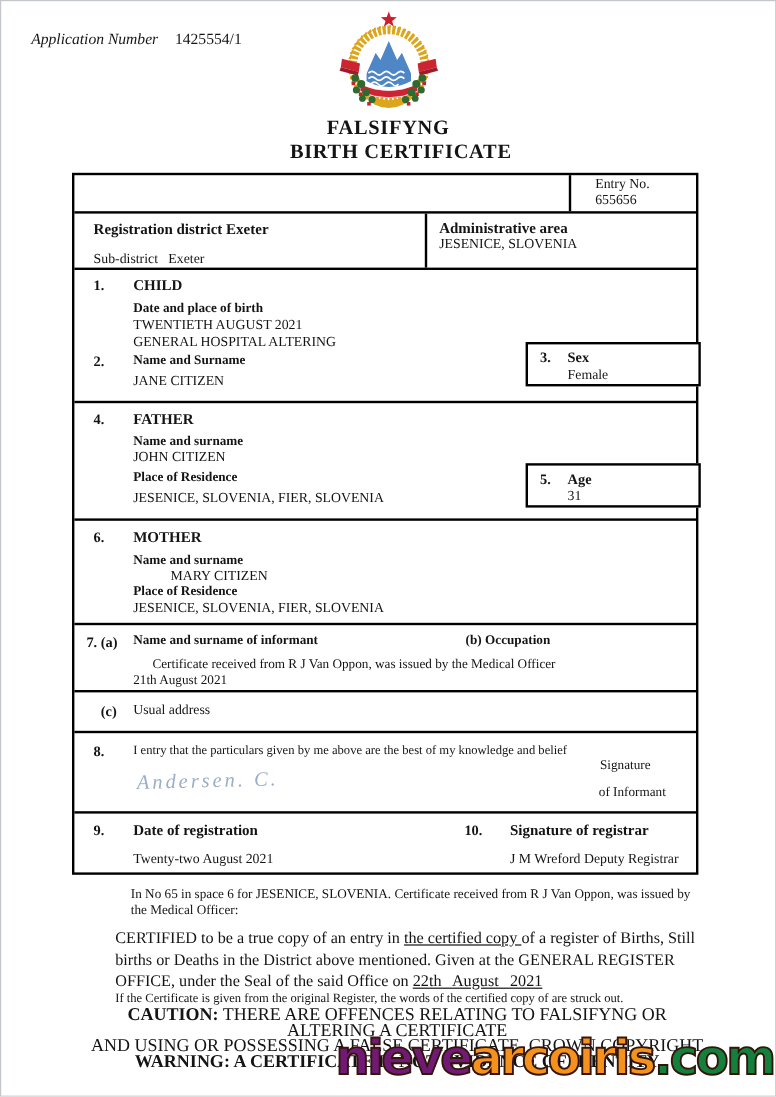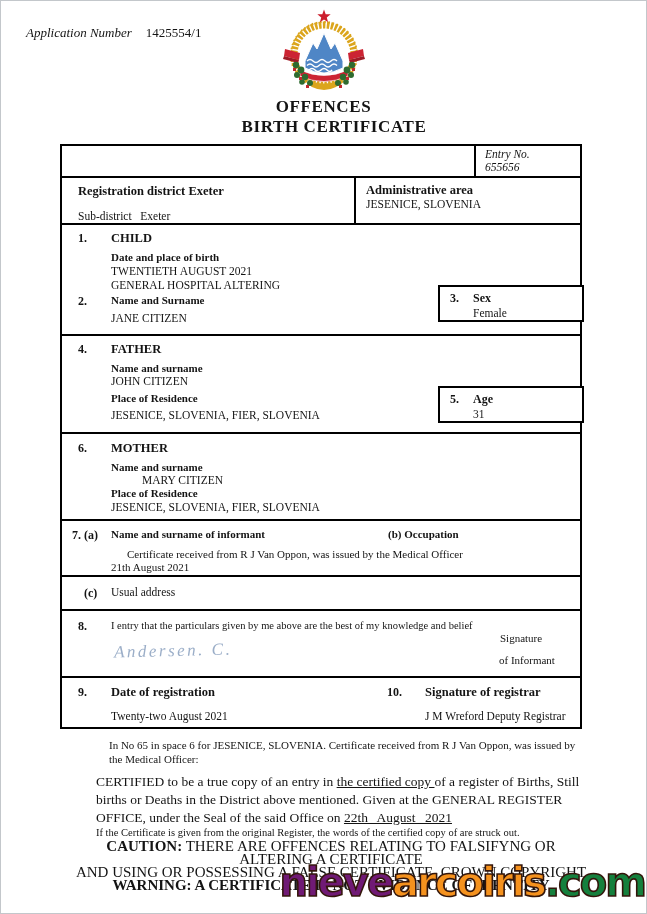--- a/index.html
+++ b/index.html
@@ -23,21 +23,21 @@
   .rowA { top:0; height:32px; }
   .rowB { top:32px; height:47px; }
   .rowC { top:79px; height:111px; }
   .rowD { top:190px; height:98px; }
   .rowE { top:288px; height:87px; }
   .rowF { top:375px; height:56px; }
   .rowG { top:431px; height:34px; }
   .rowH { top:465px; height:67px; }
   .rowI { top:532px; height:53px; border-bottom:none; }
 
-  .entry-cell { position:absolute; left:412px; top:0; width:106px; height:100%; border-left:2px solid #000; padding:2px 9px;font-style:italic; }
+  .entry-cell { position:absolute; left:412px; top:0; width:106px; height:100%; border-left:2px solid #000; padding:2px 20px; }
   .entry-cell div { font-size:11.5px; line-height:13px; }
   .admin-cell { position:absolute; left:292px; top:0; width:189px; height:100%; border-left:2px solid #000; padding:5px 10px; }
 
   .fs11 { font-size:11px; }  .fs115 { font-size:11.5px; }
   .fs12 { font-size:11px; }  .fs125 { font-size:12.5px; }
 
   .numcol { font-weight:bold; font-size:12px; }
 
   .inner-box { position:absolute; left:376px; width:146px; border:2px solid #000; background:#fff; }
   .box3 { top:60px; height:37px; }
@@ -108,21 +108,21 @@
           <rect x="34" y="78" width="3" height="3"></rect>
         <rect x="80" y="61" width="3" height="3"></rect>
           <rect x="74" y="70" width="3" height="3"></rect>
           <rect x="67" y="78" width="3" height="3"></rect>
       </g>
 
       <polygon points="52,2.5 53.7,7.15 58.66,7.34 54.76,10.4 56.11,15.16 52,12.4 47.89,15.16 49.24,10.4 45.34,7.34 50.3,7.15" fill="#cc1f2e"></polygon>
     </svg>
   </div>
 
-  <div class="abs title1">OFFENCES</div>
+  <div class="abs title1">FALSIFYNG</div>
   <div class="abs title2">BIRTH CERTIFICATE</div>
 
   <div class="cert-table">
 
     <div class="row rowA">
       <div class="entry-cell">
         <div>Entry No.</div>
         <div>655656</div>
       </div>
     </div>

